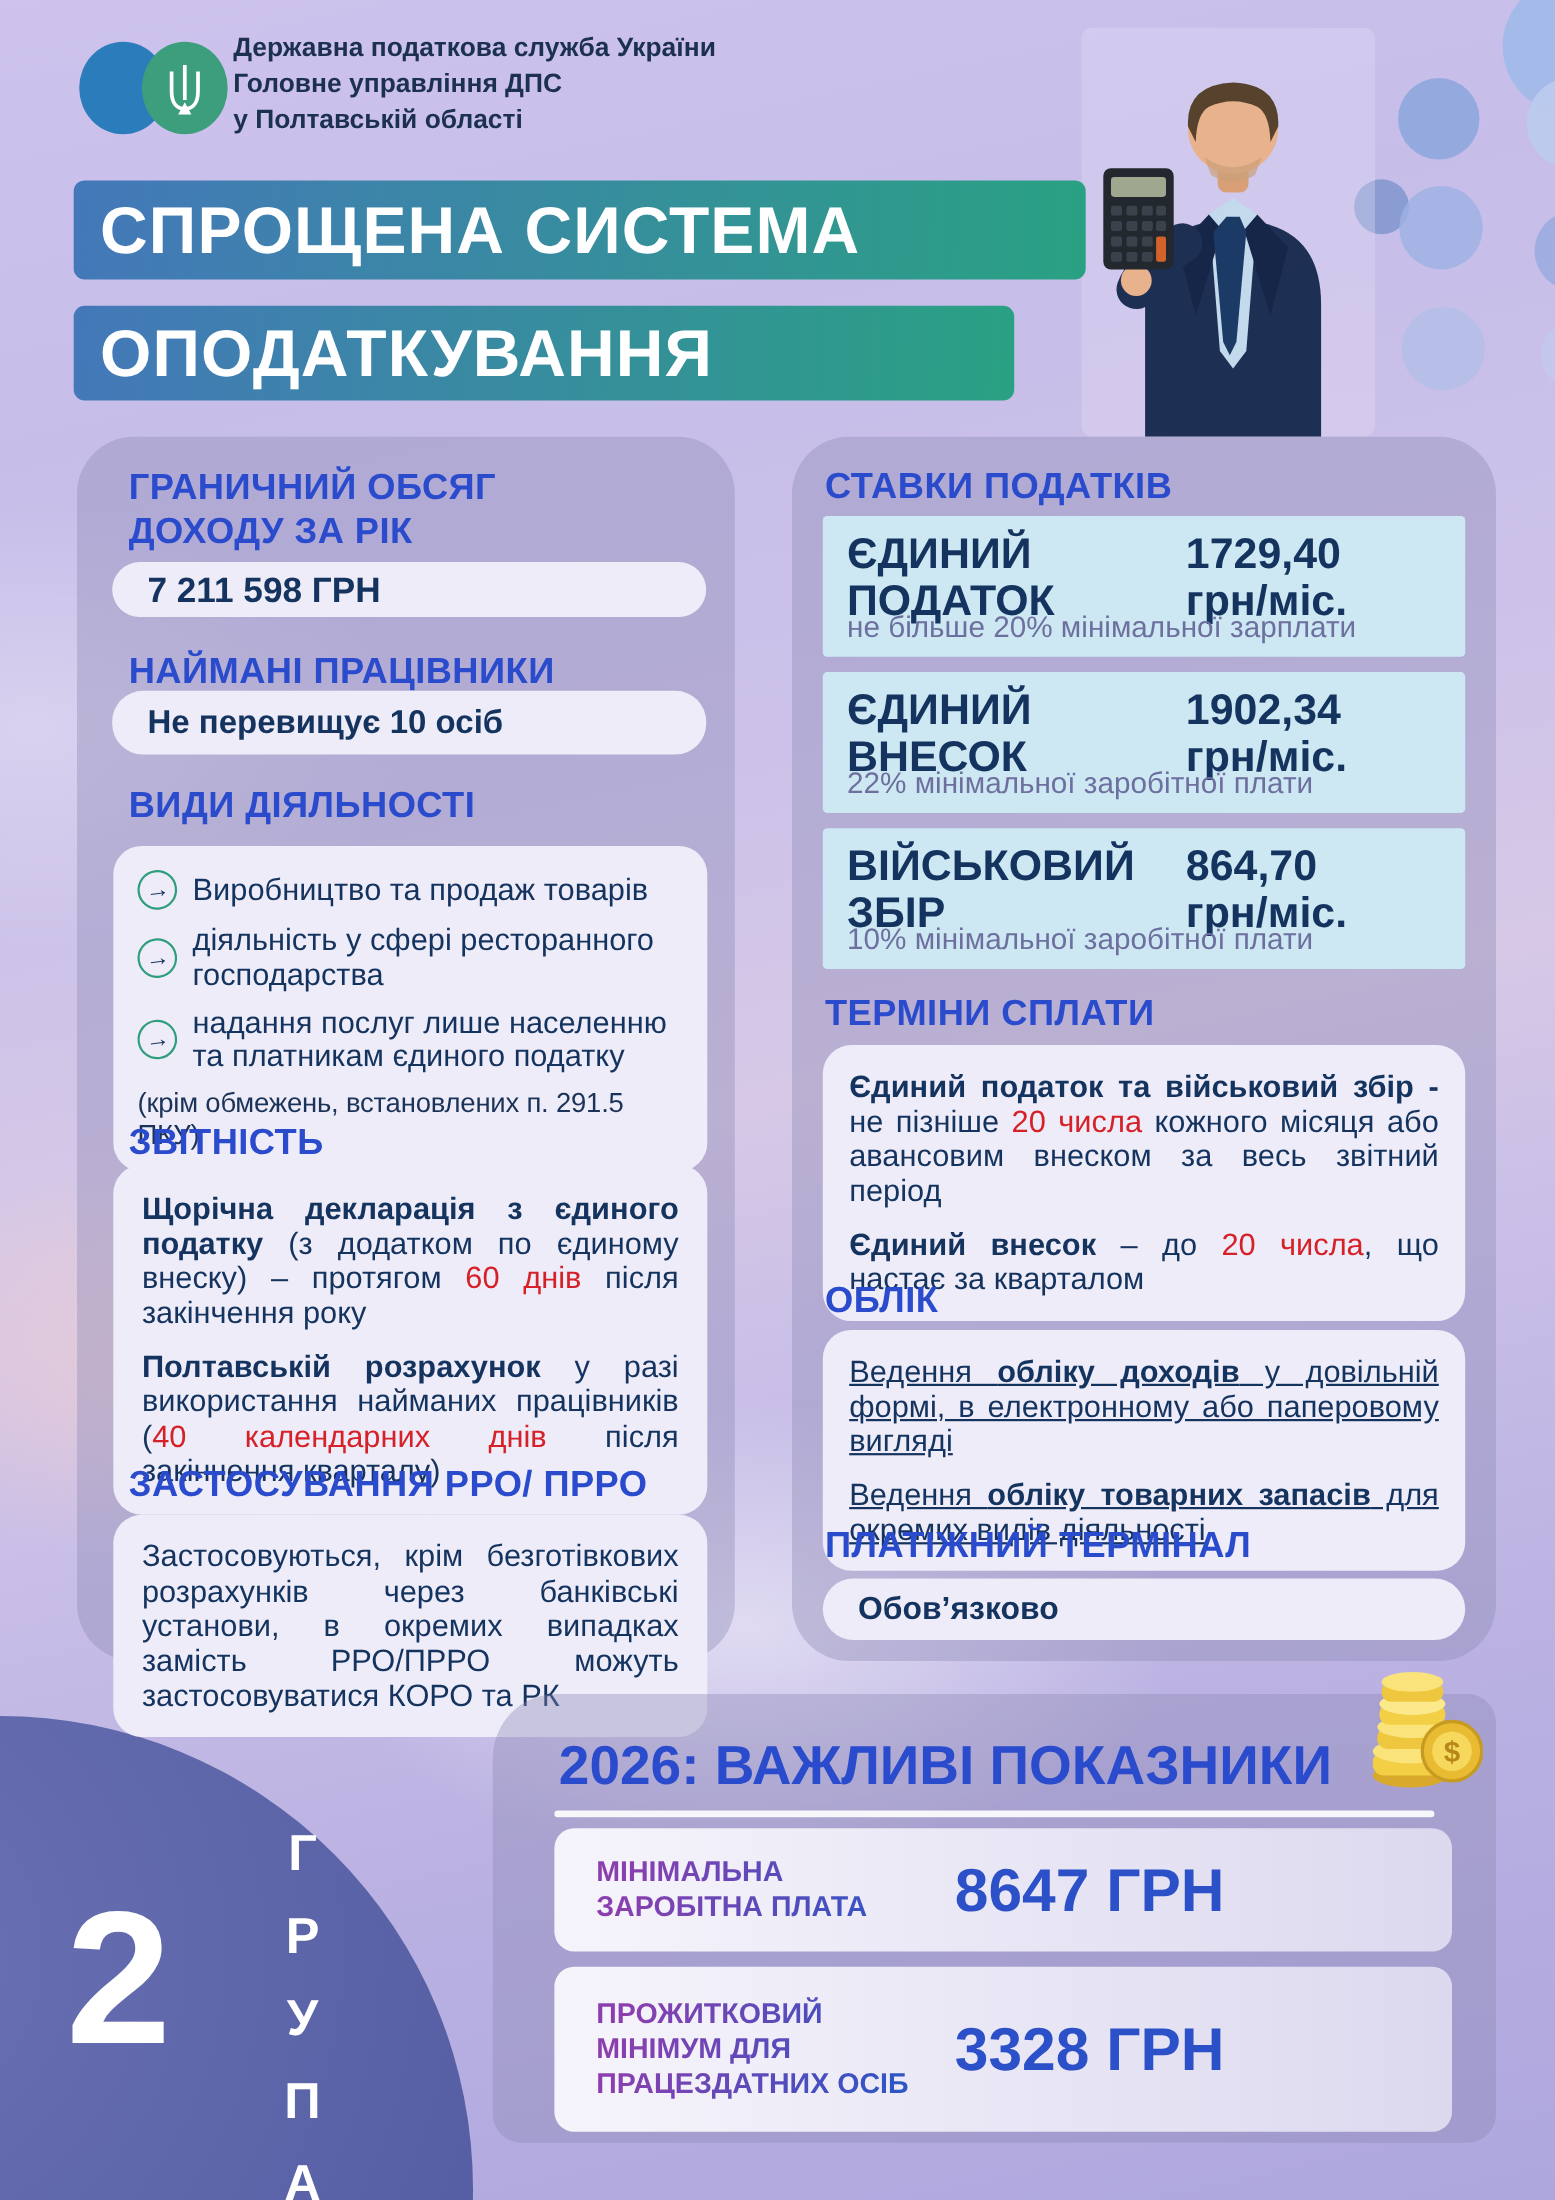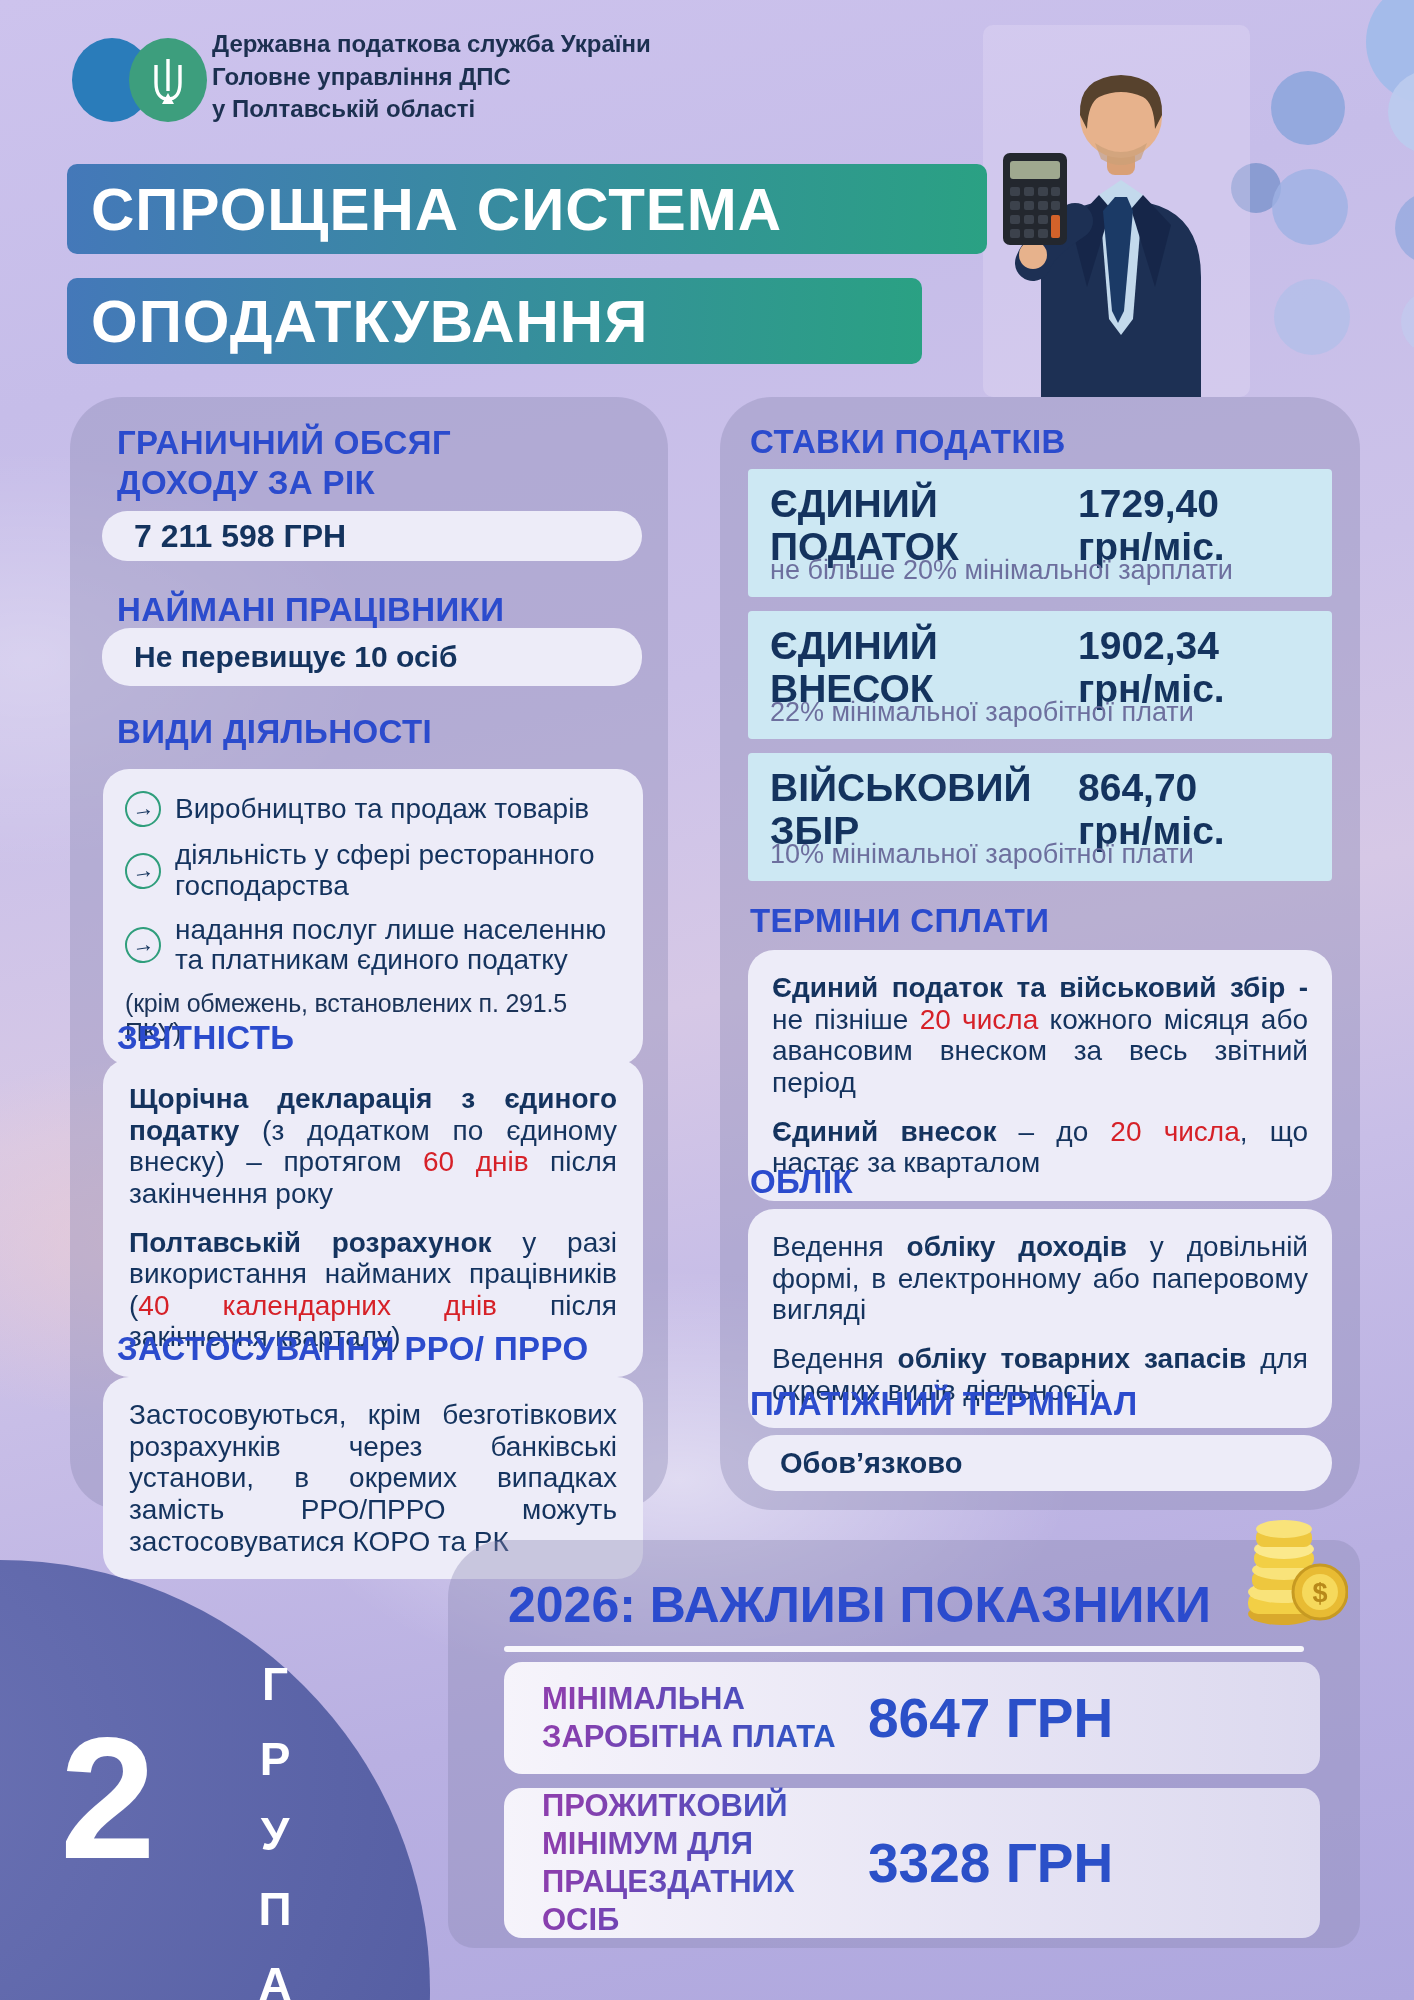--- a/index.html
+++ b/index.html
@@ -77,34 +77,34 @@
                background:#cde8f3; border-radius:4px; }
   .rate-name { position:absolute; left:22px; top:14px; width:300px; color:#14335e;
                font-weight:bold; font-size:39px; line-height:1.1; }
   .rate-val  { position:absolute; left:330px; top:14px; width:240px; color:#14335e;
                font-weight:bold; font-size:39px; line-height:1.1; }
   .rate-note { position:absolute; left:22px; bottom:11px; width:560px;
                color:#6d6f9e; font-size:27px; }
   .dl-h { left:30px; top:505px; }
   .dl-card { left:28px; top:553px; width:584px; padding:22px 24px; }
   .acc-h { left:30px; top:766px; }
-  .acc-card { left:28px; top:812px; width:584px; padding:22px 24px; }
+  .acc-card { left:28px; top:812px; width:584px; padding:22px 24px;text-decoration:underline; }
   .term-h { left:30px; top:988px; }
   .term-pill { left:28px; top:1038px; width:584px; height:56px; font-size:29px; font-weight:600; }
 
   
   .year-h { position:absolute; left:60px; top:36px; color:#2b4bcd; font-weight:bold; font-size:50px; }
   .divider { position:absolute; left:56px; top:106px; width:800px; height:6px;
              background:rgba(255,255,255,.9); border-radius:3px; }
   .ind-card { position:absolute; left:56px; width:816px; border-radius:18px;
               background:linear-gradient(90deg,#f6f4fb 0%, #dcd9ef 100%);
               display:flex; align-items:center; padding-left:38px; }
   .ind-card1 { top:122px; height:112px; }
   .ind-card2 { top:248px; height:150px; }
-  .ind-label { width:300px; font-size:31px; font-weight:bold; line-height:1.22;
+  .ind-label { width:300px; font-size:26px; font-weight:bold; line-height:1.22;
                background:linear-gradient(105deg,#8b3fae 10%, #2f55c5 90%);
                -webkit-background-clip:text; background-clip:text; color:transparent; }
   .ind-value { margin-left:26px; font-size:55px; font-weight:bold; color:#2b50c8; }
   .coins { position:absolute; right:12px; top:-22px; width:104px; height:110px; }
 
   
   .group-circle { position:absolute; left:-430px; top:1560px; width:860px; height:860px;
                   border-radius:50%; z-index:2;
                   background:radial-gradient(circle at 35% 25%, #6b72b4 0%, #5a63a7 55%, #4d569b 100%); }
   .group-number { position:absolute; left:60px; top:1712px; z-index:3; color:#fff;

